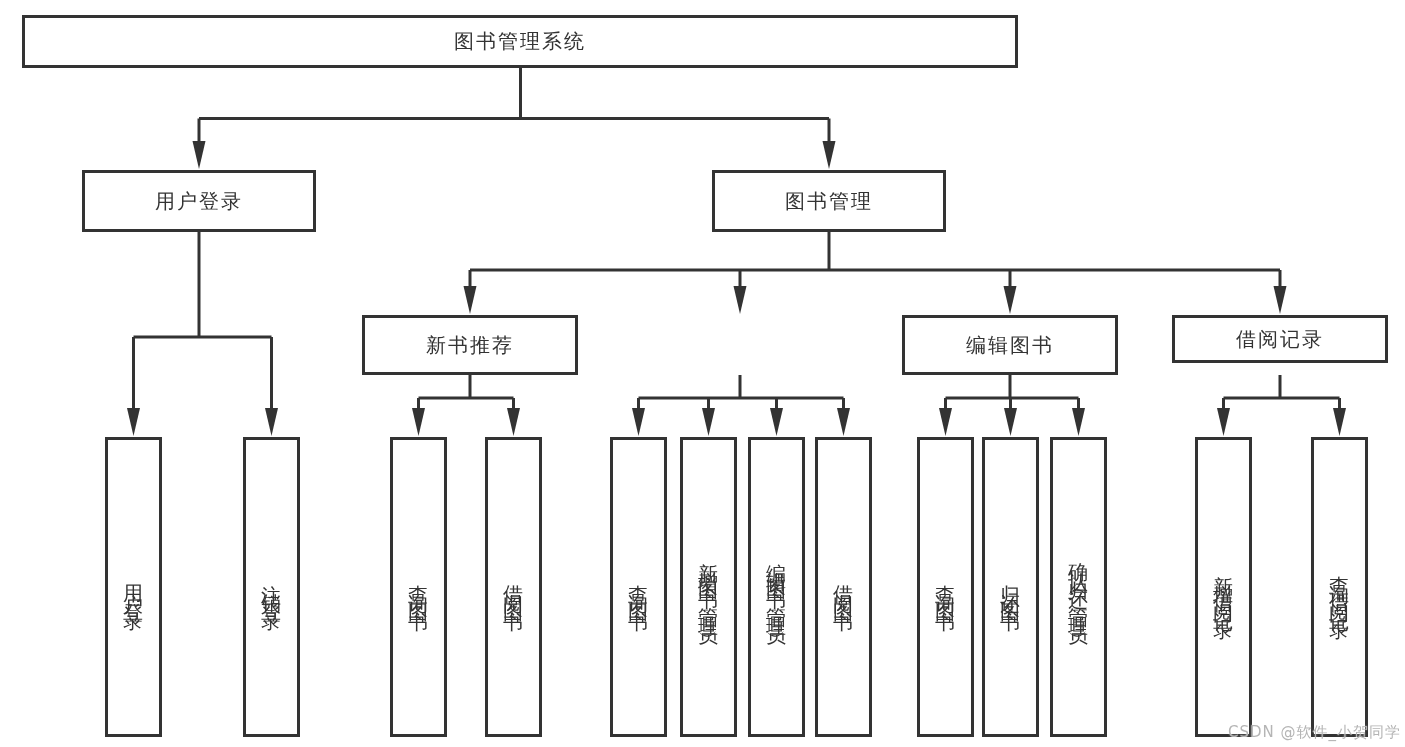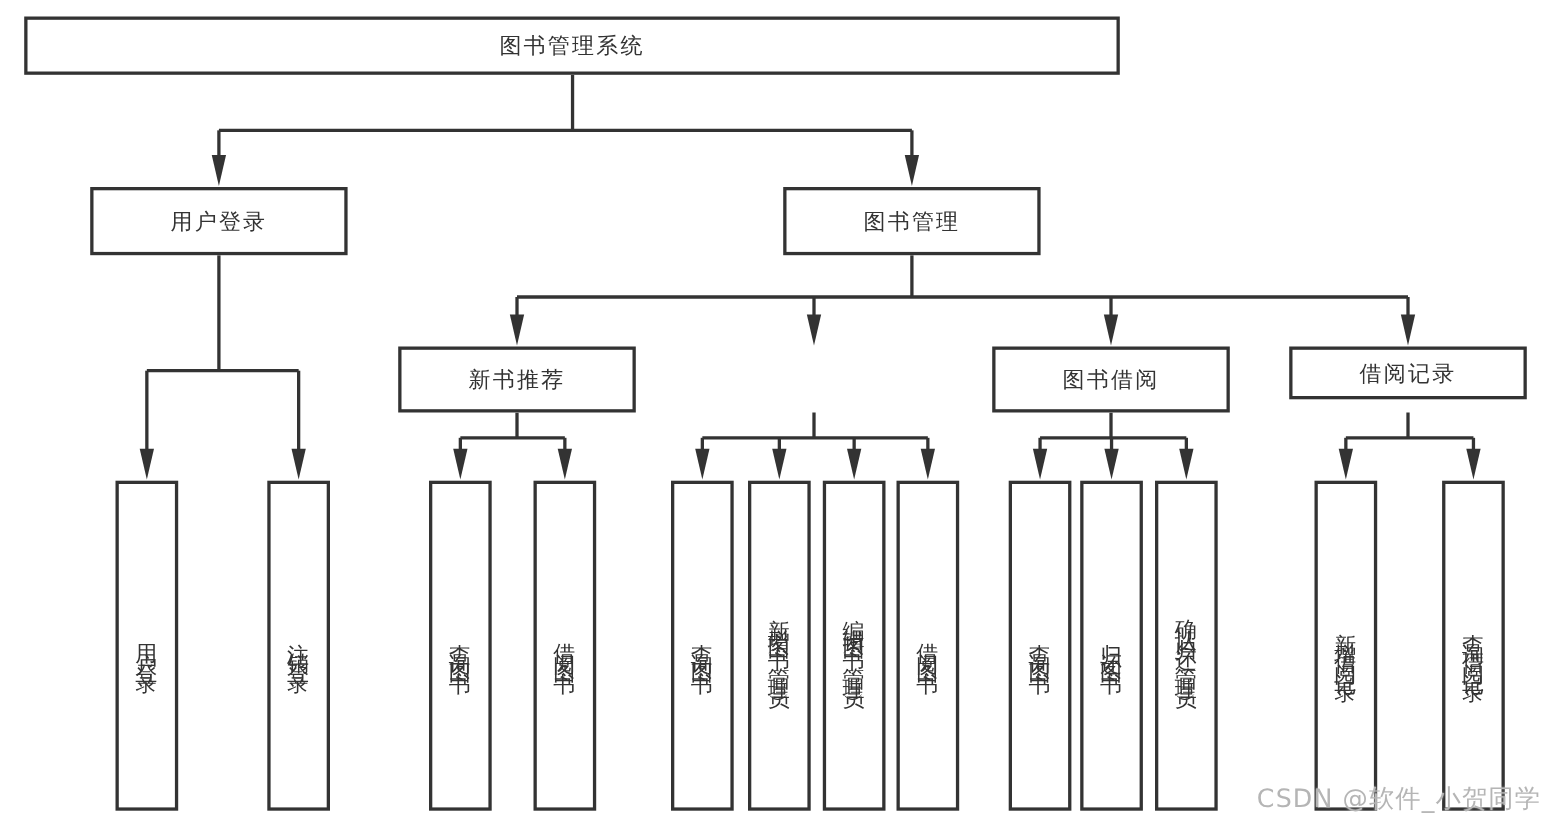--- a/index.html
+++ b/index.html
@@ -13,21 +13,21 @@
     border:3px solid #333333;display:flex;align-items:center;justify-content:center;
     z-index:2;color:#333333;
   }
   .node .lbl{font-size:20px;color:#333333;letter-spacing:2px;white-space:nowrap;}
   .leaf .lbl{
     writing-mode:vertical-rl;text-orientation:mixed;
     letter-spacing:9px;font-size:20px;white-space:normal;line-height:1;
   }
   #watermark{
     position:absolute;right:4px;bottom:5px;z-index:3;
-    font-size:23px;color:#b5b5b5;letter-spacing:1px;
+    font-size:15px;color:#b5b5b5;letter-spacing:1px;
     text-shadow:0 0 2px rgba(255,255,255,.7);
   }
 </style>
 </head>
 <body>
 
 <div id="stage">
 
   <svg id="connectors" width="1405" height="747" viewBox="0 0 1405 747">
     <g stroke="#333333" stroke-width="3" fill="none">
@@ -106,21 +106,21 @@
     <span class="lbl">用户登录</span>
   </div>
   <div class="node" style="left:712px;top:170px;width:234px;height:62px;">
     <span class="lbl">图书管理</span>
   </div>
 
   <div class="node" style="left:362px;top:315px;width:216px;height:60px;text-align:center;">
     <span class="lbl">新书推荐</span>
   </div>
   <div class="node" style="left:902px;top:315px;width:216px;height:60px;">
-    <span class="lbl">图书借阅</span>
+    <span class="lbl">编辑图书</span>
   </div>
   <div class="node" style="left:1172px;top:315px;width:216px;height:48px;">
     <span class="lbl">借阅记录</span>
   </div>
 
   <div class="node leaf" style="left:105px;top:437px;width:57px;height:300px;">
     <span class="lbl">用户登录</span>
   </div>
   <div class="node leaf" style="left:243px;top:437px;width:57px;height:300px;">
     <span class="lbl">注销登录</span>

